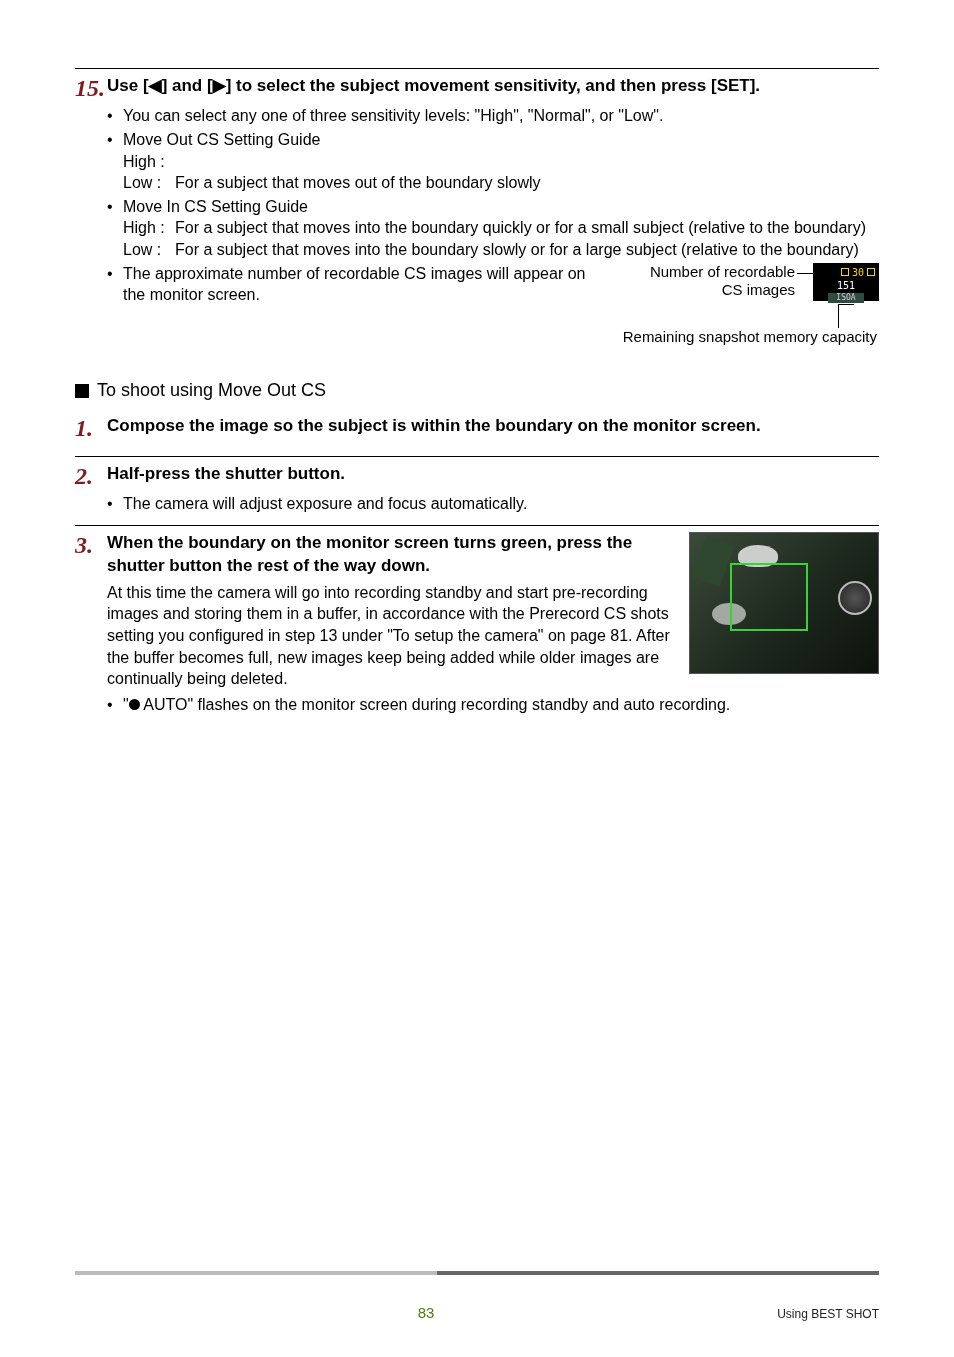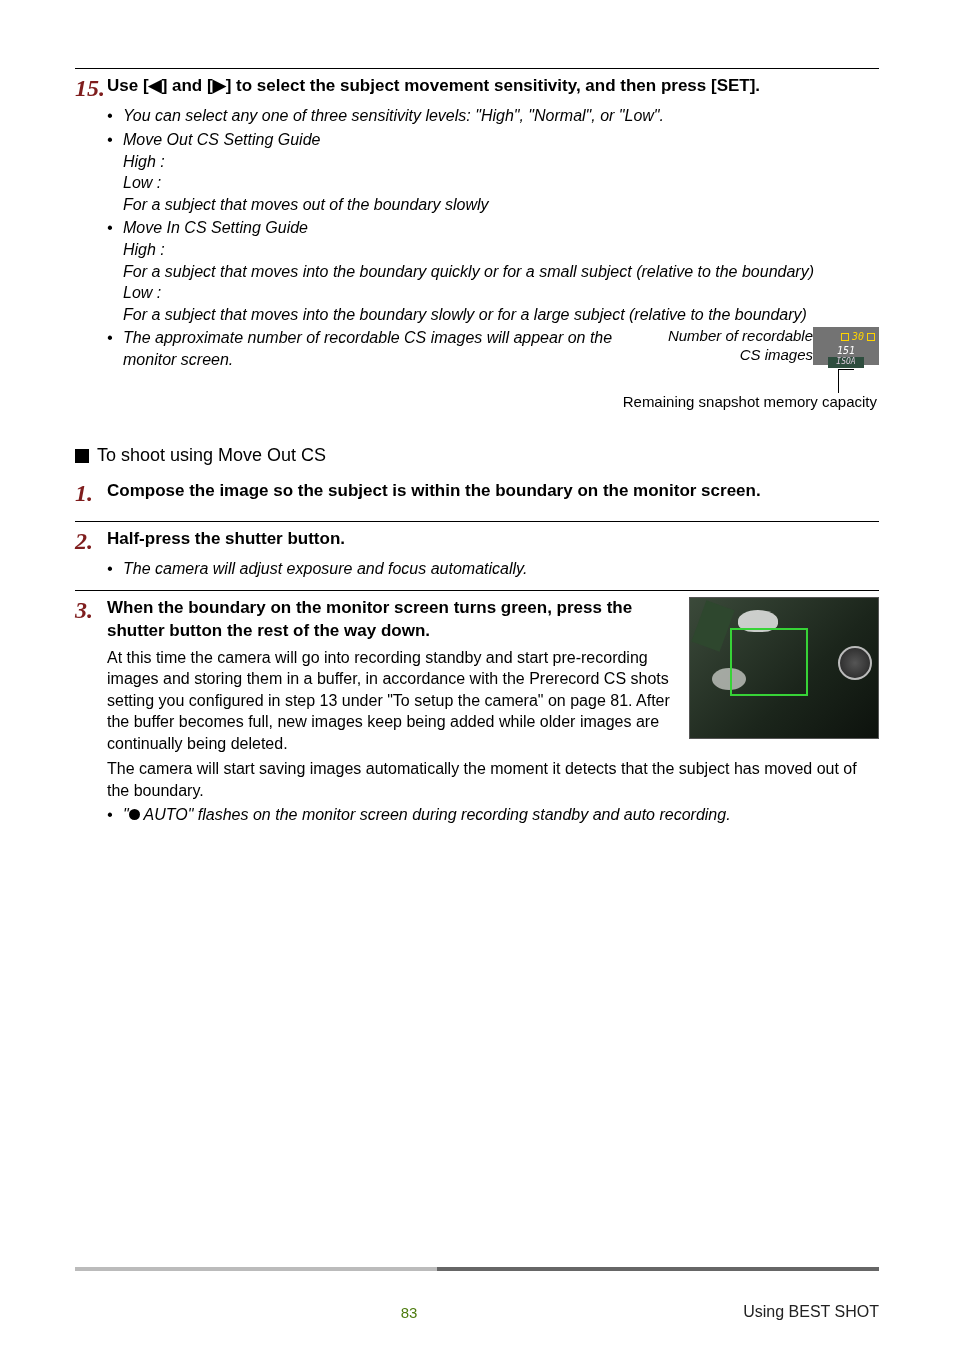--- a/index.html
+++ b/index.html
@@ -24,50 +24,50 @@
     min-width: 32px;
     line-height: 1.1;
     padding-top: 0px;
   }
   .step-head {
     font-weight: bold;
     font-size: 17px;
     line-height: 1.35;
   }
   .step-body { margin-left: 32px; margin-top: 4px; }
-  ul.bullets { list-style: none; padding-left: 0; font-style: italic; }
+  ul.bullets { list-style: none; padding-left: 0; }
   ul.bullets > li { position: relative; padding-left: 16px; margin: 2px 0; line-height: 1.35; }
   ul.bullets > li::before { content: "•"; position: absolute; left: 0; top: 0; }
-  .hi-lo { display: flex; flex-direction: column; }
+  .hi-lo { display: flex; }
   .hi-lo .lbl { min-width: 52px; }
   .approx-wrap {
     display: flex;
     align-items: flex-start;
-    gap: 0;
+    gap: 18px;
   }
   .approx-left { flex: 1; }
   .recordable-col {
     text-align: right;
     font-size: 15px;
     line-height: 1.25;
     width: 170px;
     position: relative;
   }
   .recordable-col .line {
     position: absolute;
     top: 10px;
     right: -18px;
     width: 16px;
     height: 1px;
     background: #000;
   }
   .screen-corner {
     width: 66px;
     height: 38px;
-    background: #737373;
+    background: #000000;
     color: #ffd400;
     font-size: 10px;
     font-family: monospace;
     padding: 3px 4px;
     position: relative;
   }
   .screen-corner .r1 { display:flex; justify-content:flex-end; gap:3px; align-items:center;}
   .screen-corner .r1 .box {
     width: 8px; height: 8px; border:1px solid #ffd400;
   }
@@ -145,21 +145,21 @@
   .foot-bar {
     height: 4px;
     background: linear-gradient(to right, #bbb 0%, #bbb 45%, #666 45%, #666 100%);
     margin-bottom: 8px;
   }
   .foot-row {
     display:flex; justify-content:space-between; align-items:flex-end;
     font-size: 12px; color:#333;
   }
   .foot-row .pg { flex:1; text-align:center; font-size:15px; color:#4d7c0f;}
-  .foot-row .sec { font-size:16px; color:#222;margin-top:24px; }
+  .foot-row .sec { font-size:12px; color:#222;margin-top:24px; }
 </style>
 </head>
 <body>
 
 <div class="rule"></div>
 <div class="step-row">
   <div class="step-num">15.</div>
   <div class="step-head">Use [◀] and [▶] to select the subject movement sensitivity, and then press [SET].</div>
 </div>
 <div class="step-body">
@@ -248,21 +248,20 @@
   </div>
   <div class="cam-img">
     <div class="leaf"></div>
     <div class="flower1"></div>
     <div class="flower2"></div>
     <div class="boundary"></div>
     <div class="dial"></div>
   </div>
 </div>
 <div class="step-body">
-  <p class="body-p">The camera will start saving images automatically the moment it detects that the subject has moved out of the boundary.</p>
   <ul class="bullets">
     <li>
       <span>"</span><span class="dot"></span><span> AUTO" flashes on the monitor screen during recording standby and auto recording.</span>
     </li>
   </ul>
 </div>
 
 <footer>
   <div class="foot-bar"></div>
   <div class="foot-row">

